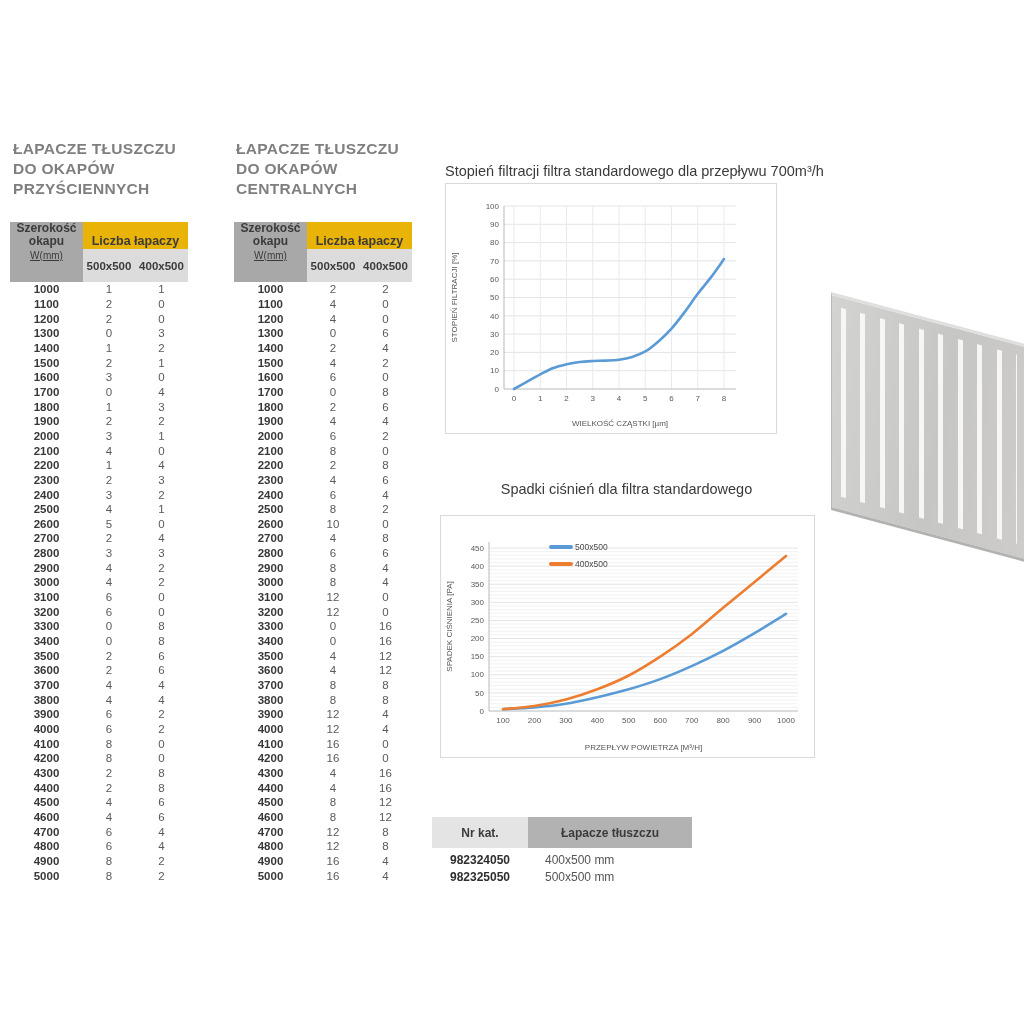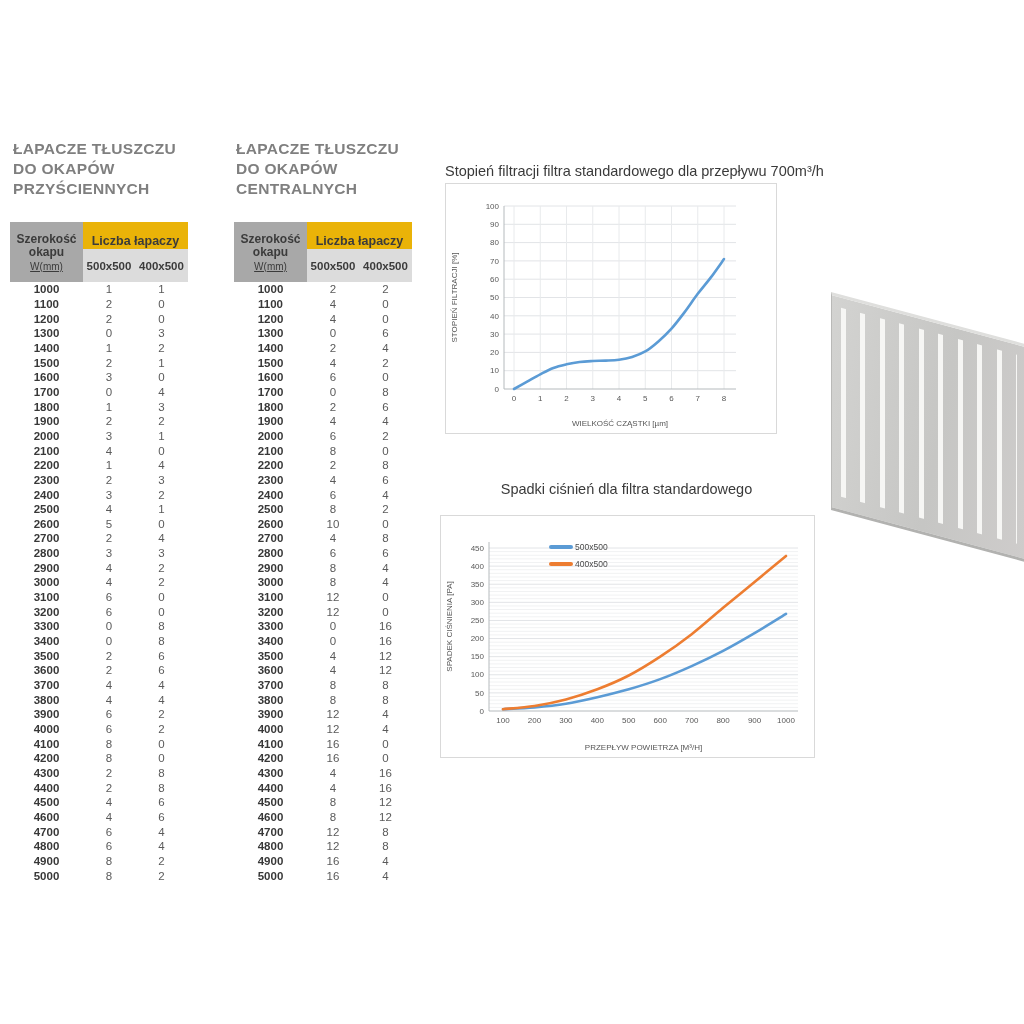--- a/index.html
+++ b/index.html
@@ -13,21 +13,21 @@
     font-size:15.5px;font-weight:bold;color:#7f7f7f;line-height:20px;letter-spacing:.3px;
   }
   
   .gtable{
     display:grid;grid-template-columns:73px 52px 53px;
     grid-template-rows:27px 33px;grid-auto-rows:14.66px;
     font-size:11.5px;color:#555;text-align:center;
   }
   .gt-h1{
     background:#a8a8a8;grid-row:1/3;grid-column:1;
-    display:flex;flex-direction:column;justify-content:center;align-items:center;color:#3b3b3b;
+    display:flex;flex-direction:column;align-items:center;color:#3b3b3b;
   }
   .gt-h1 .l1{font-weight:bold;font-size:12px;line-height:13px;}
   .gt-h1 .l2{font-size:10px;margin-top:2px;text-decoration:underline;}
   .gt-group{
     grid-column:2/4;background:#eab308;
     display:flex;align-items:flex-end;justify-content:center;
     font-weight:bold;font-size:12.5px;color:#3b3b3b;padding-bottom:1px;
   }
   .gt-sub{
     background:#dcdcdc;display:flex;align-items:center;justify-content:center;
@@ -313,17 +313,27 @@
         <span class="legend-label">500x500</span>
       </div>
       <div class="legend-row">
         <span class="legend-swatch" style="background: rgb(237, 125, 49);"></span>
         <span class="legend-label">400x500</span>
       </div>
     </div>
 </div>
 
 <div class="abs" style="left:432px;top:817px;width:260px;">
+  <div class="cat-head">
+    <div class="cat-h1">Nr kat.</div>
+    <div class="cat-h2">Łapacze tłuszczu</div>
+  </div>
+  <div class="cat-body">
+      <div class="cat-num">982324050</div>
+      <div class="cat-dim">400x500 mm</div>
+      <div class="cat-num">982325050</div>
+      <div class="cat-dim">500x500 mm</div>
+    </div>
 </div>
 
 <div class="abs filter">
   <div class="filter-slots"></div>
 </div>
 
 </body></html>

